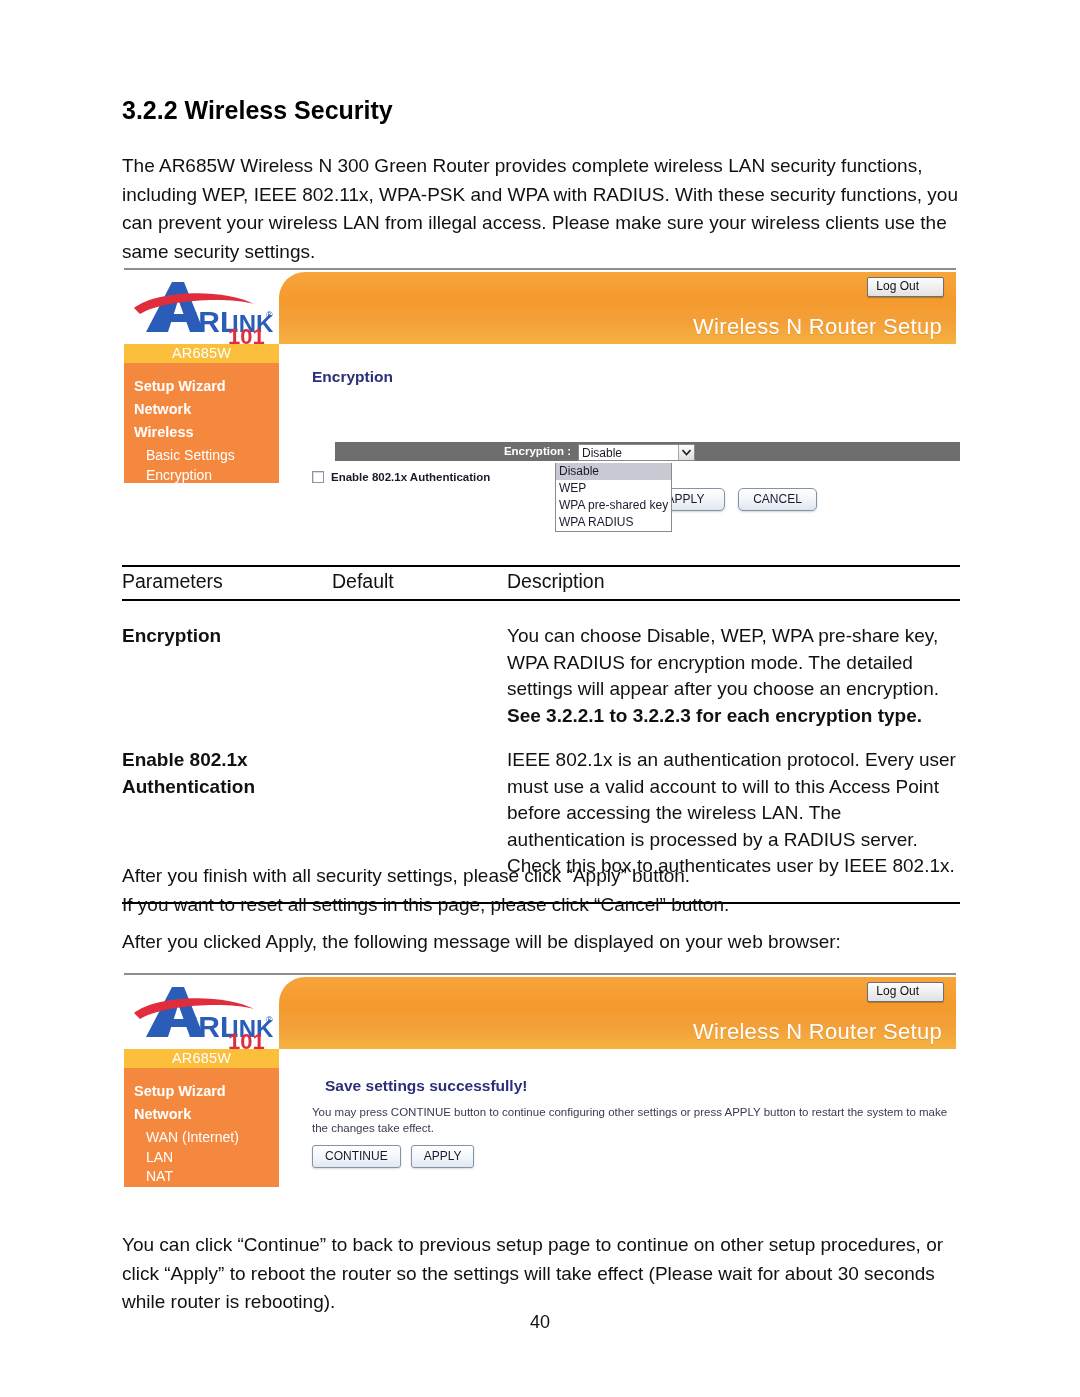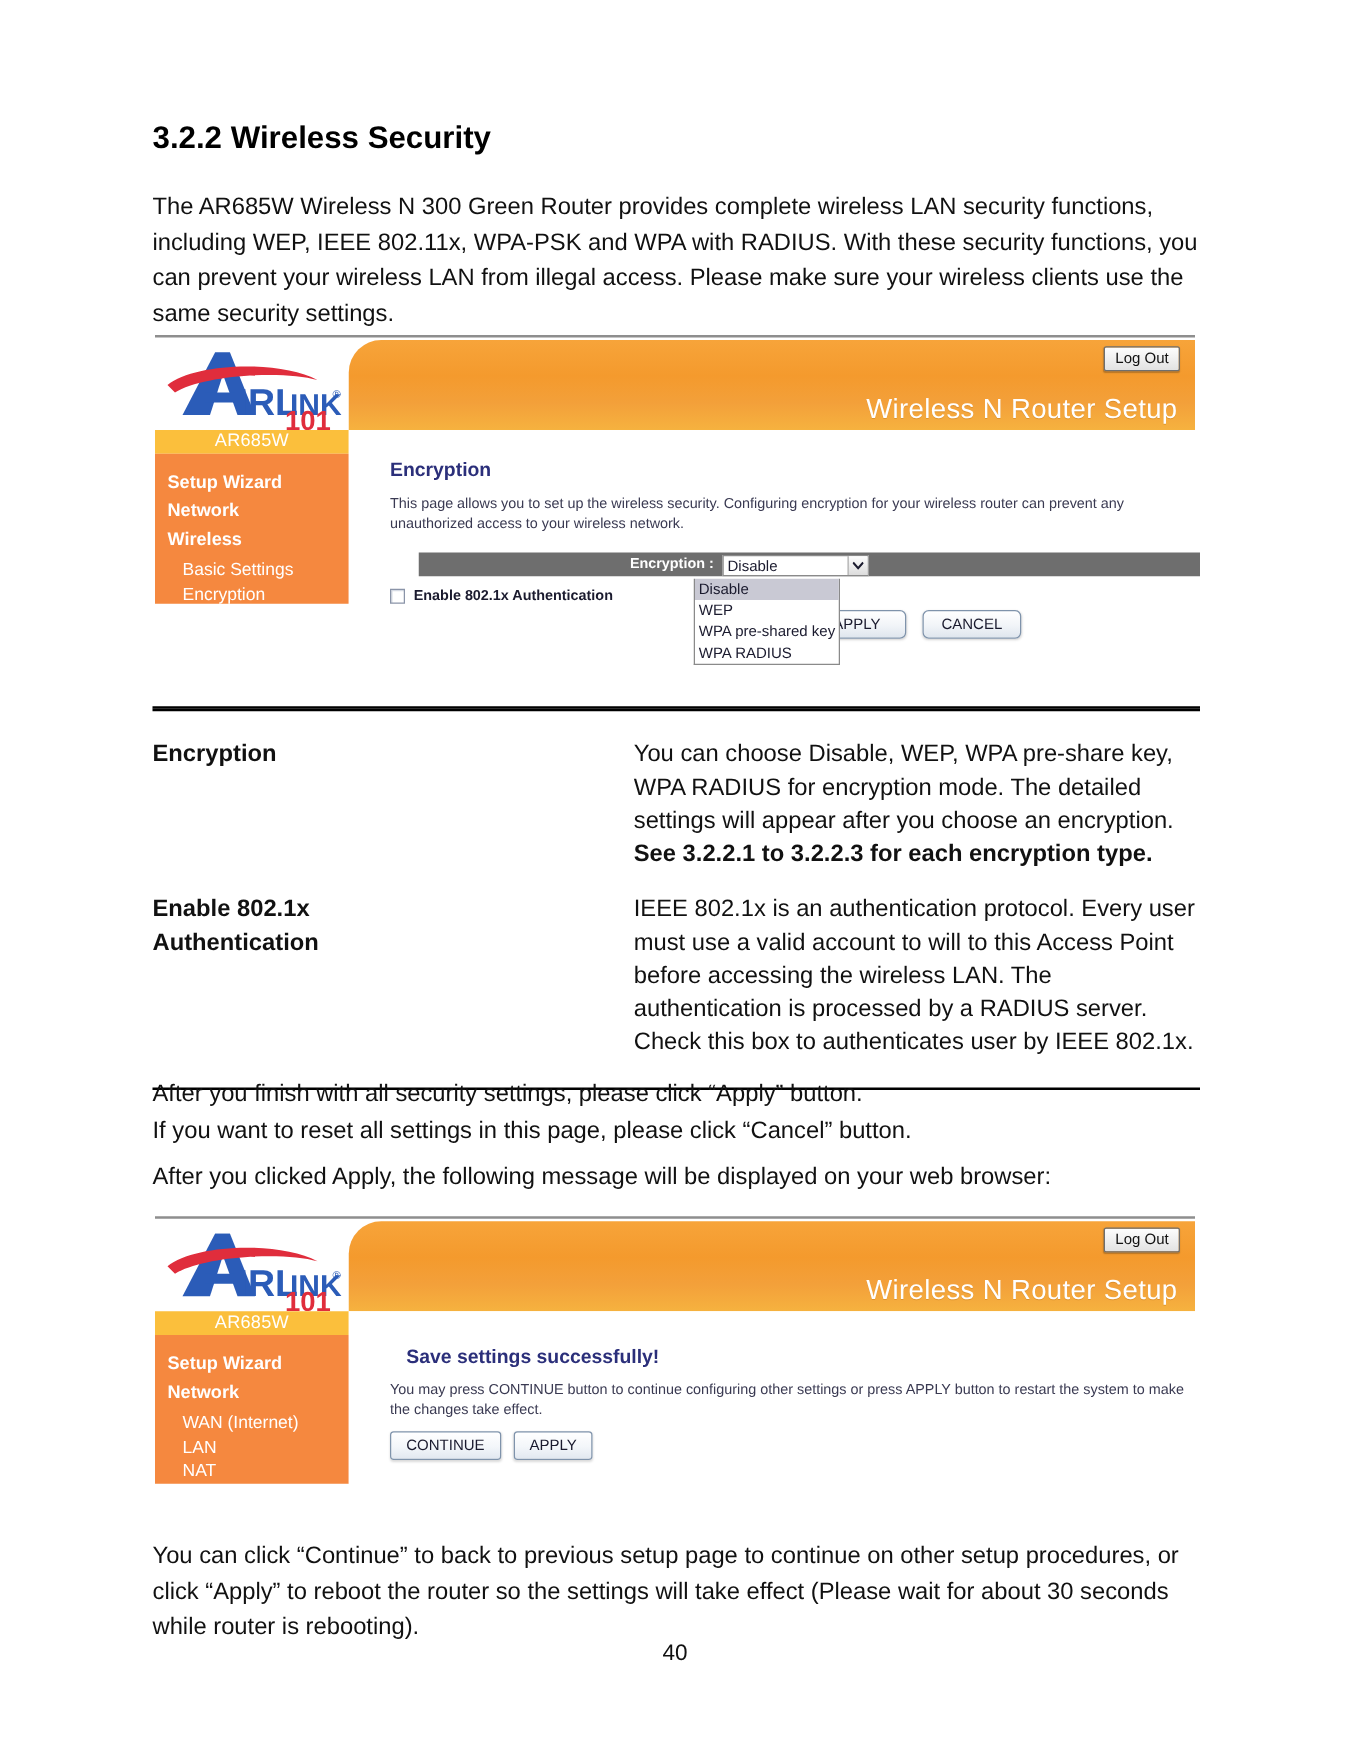--- a/index.html
+++ b/index.html
@@ -79,21 +79,21 @@
     overflow:hidden;
   }
   .hdr-title {
     position:absolute; right:14px; bottom:4px;
     color:#ffffff; font-size:22px; letter-spacing:0.3px;
     text-shadow:0 1px 0 rgba(180,110,20,.35);
   }
   .logout-btn {
     position:absolute; right:12px; top:5px;
     font-size:12px; line-height:13px;
-    padding:2px 8px 3px 8px;
+    padding:2px 24px 3px 8px;
     background:linear-gradient(180deg,#fdfdfd,#e2e2e2);
     border:1px solid #6f6f6f;
     border-radius:2px;
     color:#111;
     box-shadow:0 1px 1px rgba(0,0,0,.25);
     font-family:"Liberation Sans", sans-serif;
   }
 
   .model-bar {
     position:absolute; left:0; top:74px; width:155px; height:19px;
@@ -241,21 +241,20 @@
           <li class="sb-sub">Basic Settings</li>
           <li class="sb-sub">Encryption</li>
           <li class="sb-sub">MAC Control</li>
           <li class="sb-sub">Advanced Settings</li>
           <li class="sb-sub">WPS</li>
         </ul>
       </div>
 
       <div class="body-pane">
         <div class="pane-title">Encryption</div>
-        <div class="pane-desc">This page allows you to set up the wireless security. Configuring encryption for your wireless router can prevent any unauthorized access to your wireless network.</div>
 
         <div class="grey-bar">
           <span class="lbl">Encryption :</span>
           <div class="sel-wrap">
             <span class="sel-val">Disable</span>
             <span class="sel-arrow">
               <svg width="9" height="7" viewBox="0 0 9 7">
                   <path d="M0.5 1 L4.5 5.5 L8.5 1" fill="none" stroke="#1a1a2e" stroke-width="1.6"></path>
                 </svg>
             </span>
@@ -278,20 +277,29 @@
           <span class="ui-btn">APPLY</span>
           <span class="ui-btn">CANCEL</span>
         </div>
       </div>
 
     </div>
   </div>
 
   <div class="ptable">
     <div class="rule-top"></div>
+    <table>
+      <tbody>
+          <tr>
+        <th class="col-p">Parameters</th>
+        <th class="col-d">Default</th>
+        <th class="col-x">Description</th>
+      </tr>
+    </tbody>
+      </table>
     <div class="rule-mid"></div>
     <table>
       <tbody>
           <tr class="row-spacer">
             <td colspan="3"></td>
           </tr>
       <tr>
         <td class="col-p prm">Encryption</td>
         <td class="col-d"></td>
         <td class="col-x">

